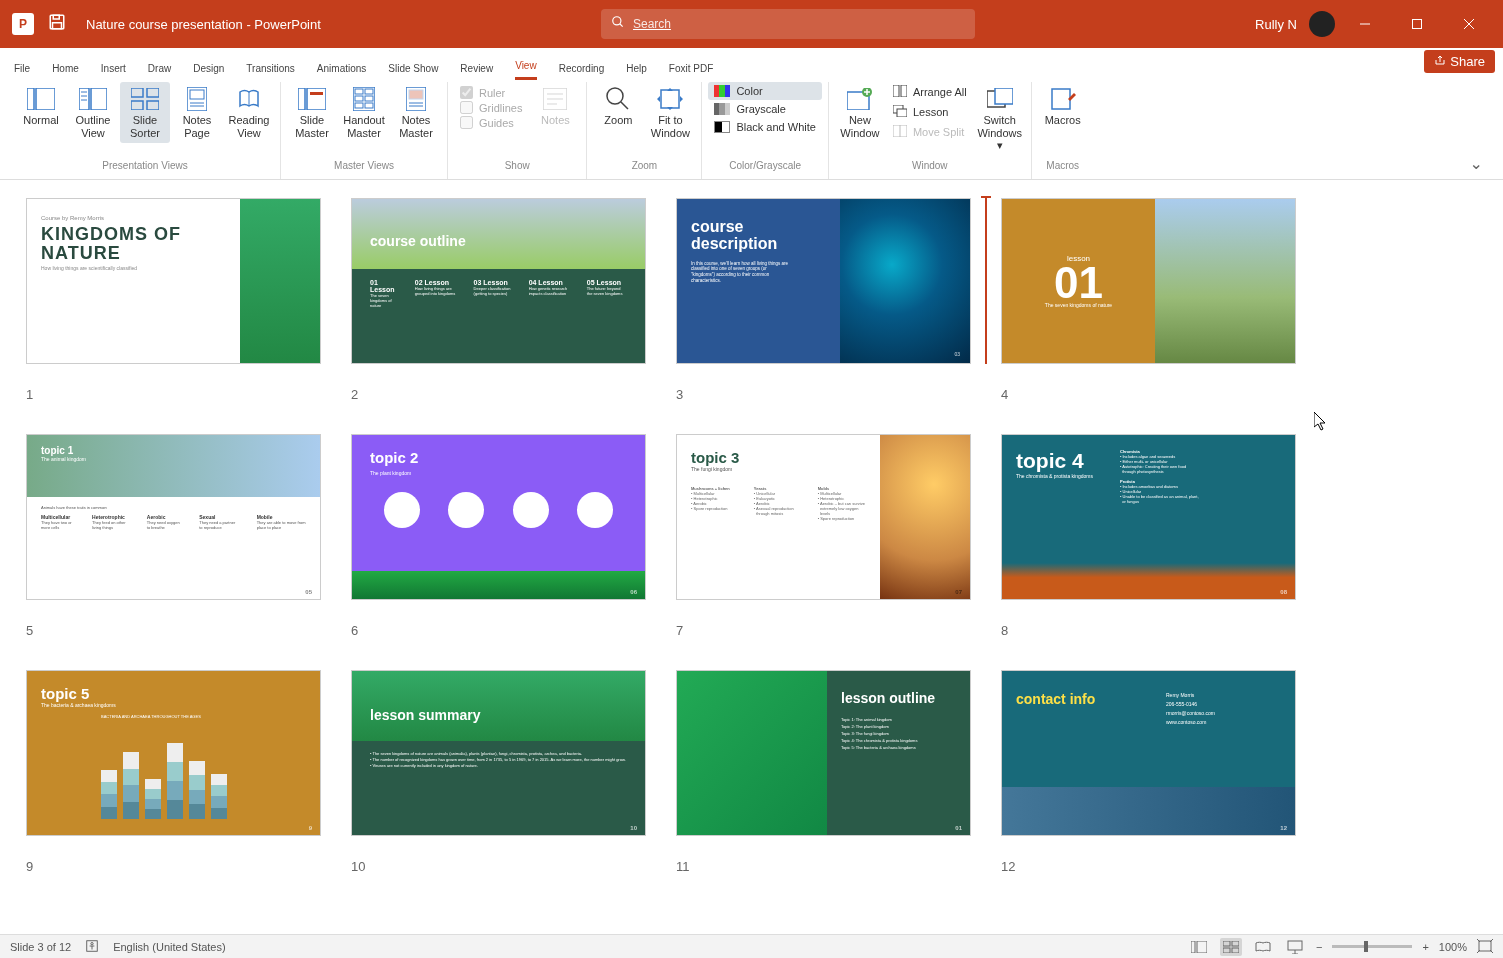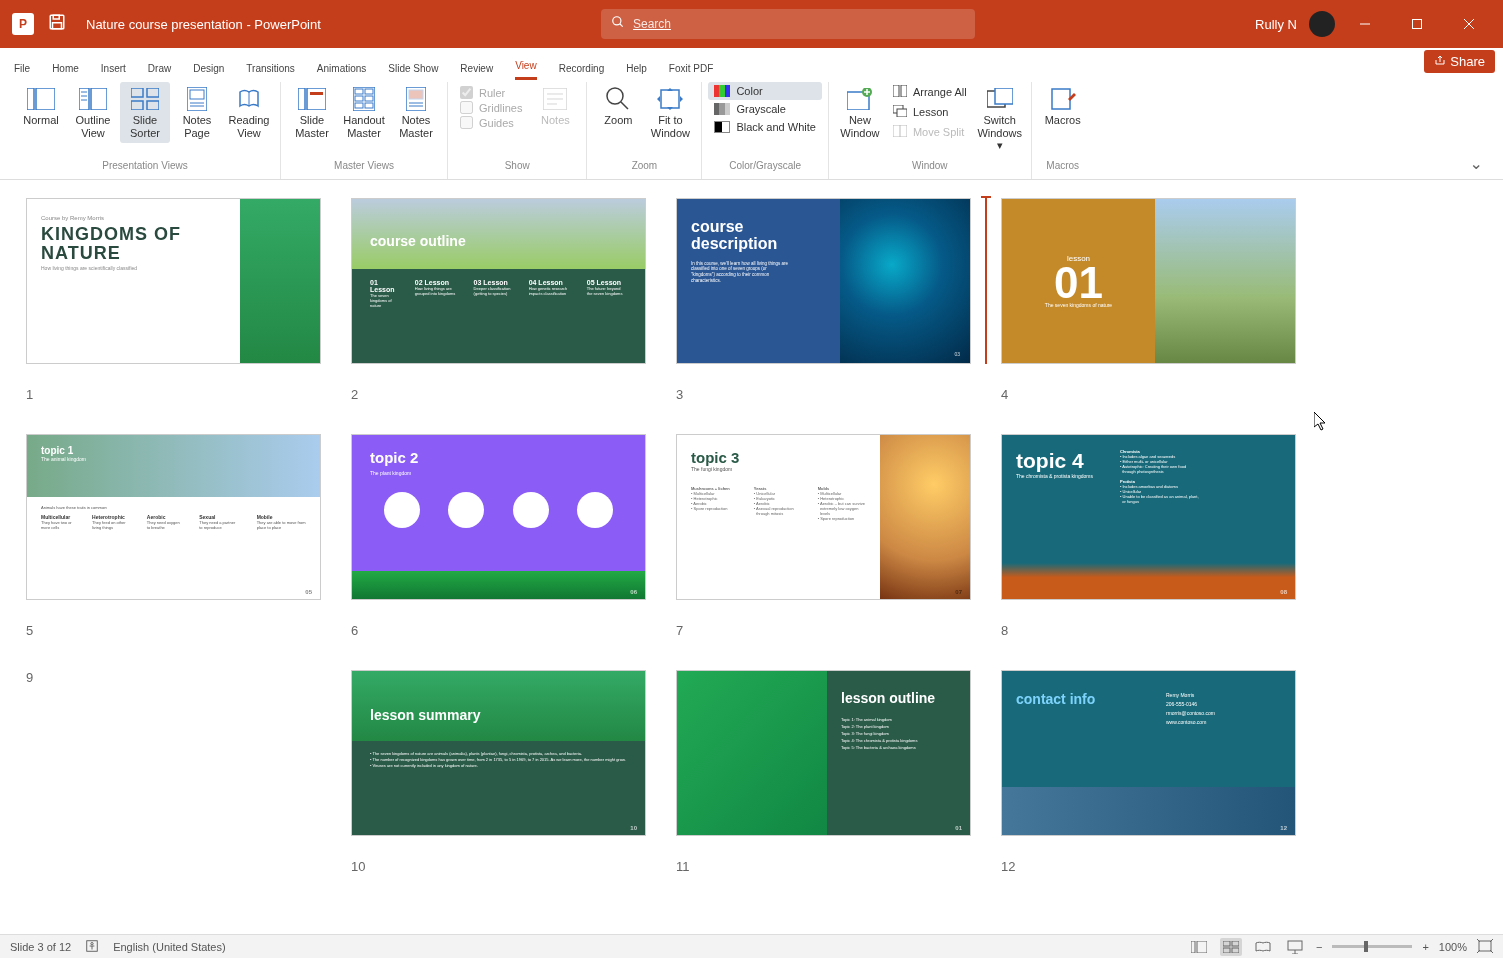--- a/index.html
+++ b/index.html
@@ -124,21 +124,21 @@
 .s10-title { position: absolute; top: 36px; left: 18px; font-size: 14px; font-weight: 700; }
 .s10-body { padding: 10px 18px; font-size: 4px; line-height: 1.5; }
 
 .s11 { display: flex; }
 .s11-l { width: 150px; background: linear-gradient(135deg, #2a5 0%, #184 100%); }
 .s11-r { flex: 1; background: #2a5a48; color: #fff; padding: 20px 14px; }
 .s11-title { font-size: 14px; font-weight: 700; line-height: 1.05; }
 .s11-list { margin-top: 10px; font-size: 4px; line-height: 1.8; }
 
 .s12 { display: flex; position: relative; }
-.s12-l { width: 150px; background: #186a7a; color: #7dd3fc; padding: 20px 14px; }
+.s12-l { width: 150px; background: #186a7a; color: #fde047; padding: 20px 14px; }
 .s12-title { font-size: 14px; font-weight: 700; }
 .s12-r { flex: 1; background: #186a7a; color: #fff; padding: 20px 14px; font-size: 5px; line-height: 1.8; }
 .s12-bot { position: absolute; bottom: 0; height: 48px; width: 100%; background: linear-gradient(90deg, #479 0%, #257 100%); }
 
 .page-num-bottom { position: absolute; bottom: 4px; right: 8px; font-size: 6px; color: rgba(255,255,255,0.7); font-weight: bold; }
 .page-num-bottom.dark { color: rgba(0,0,0,0.5); }
 
 
 .statusbar { height: 24px; background: #f3f3f3; border-top: 1px solid #ddd; display: flex; align-items: center; padding: 0 10px; font-size: 11px; color: #555; gap: 14px; }
 .statusbar-right { margin-left: auto; display: flex; align-items: center; gap: 10px; }
@@ -566,20 +566,34 @@
           <div class="s8-sub">The chromista &amp; protista kingdoms</div>
         </div>
         <div class="s8-r"><b>Chromista</b><br>• Includes algae and seaweeds<br>• Either multi- or unicellular<br>• Autotrophic: Creating their own food<br>&nbsp;&nbsp;through photosynthesis<br><br><b>Protista</b><br>• Includes amoebas and diatoms<br>• Unicellular<br>• Unable to be classified as an animal, plant,<br>&nbsp;&nbsp;or fungus</div>
         <div class="s8-bot"></div>
         <div class="page-num-bottom">08</div>
       </div>
     <div class="slide-num">8</div>
   </div>
 
   <div class="slide-item">
+    <div class="slide-thumb s9">
+        <div class="s9-title">topic 5</div>
+        <div class="s9-sub">The bacteria &amp; archaea kingdoms</div>
+        <div style="font-size:4px;margin-top:6px;margin-left:60px">BACTERIA AND ARCHAEA THROUGHOUT THE AGES</div>
+        <div class="s9-chart">
+          <div class="s9-bar" style="height:55%"></div>
+          <div class="s9-bar" style="height:75%"></div>
+          <div class="s9-bar" style="height:45%"></div>
+          <div class="s9-bar" style="height:85%"></div>
+          <div class="s9-bar" style="height:65%"></div>
+          <div class="s9-bar" style="height:50%"></div>
+        </div>
+        <div class="page-num-bottom">9</div>
+      </div>
     <div class="slide-num">9</div>
   </div>
 
   <div class="slide-item">
     <div class="slide-thumb s10">
         <div class="s10-img"></div>
         <div class="s10-title">lesson summary</div>
         <div class="s10-body">• The seven kingdoms of nature are animals (animalia), plants (plantae), fungi, chromista, protista, archea, and bacteria.<br>• The number of recognized kingdoms has grown over time, from 2 in 1735, to 5 in 1969, to 7 in 2015. As we learn more, the number might grow.<br>• Viruses are not currently included in any kingdom of nature.</div>
         <div class="page-num-bottom">10</div>
       </div>

